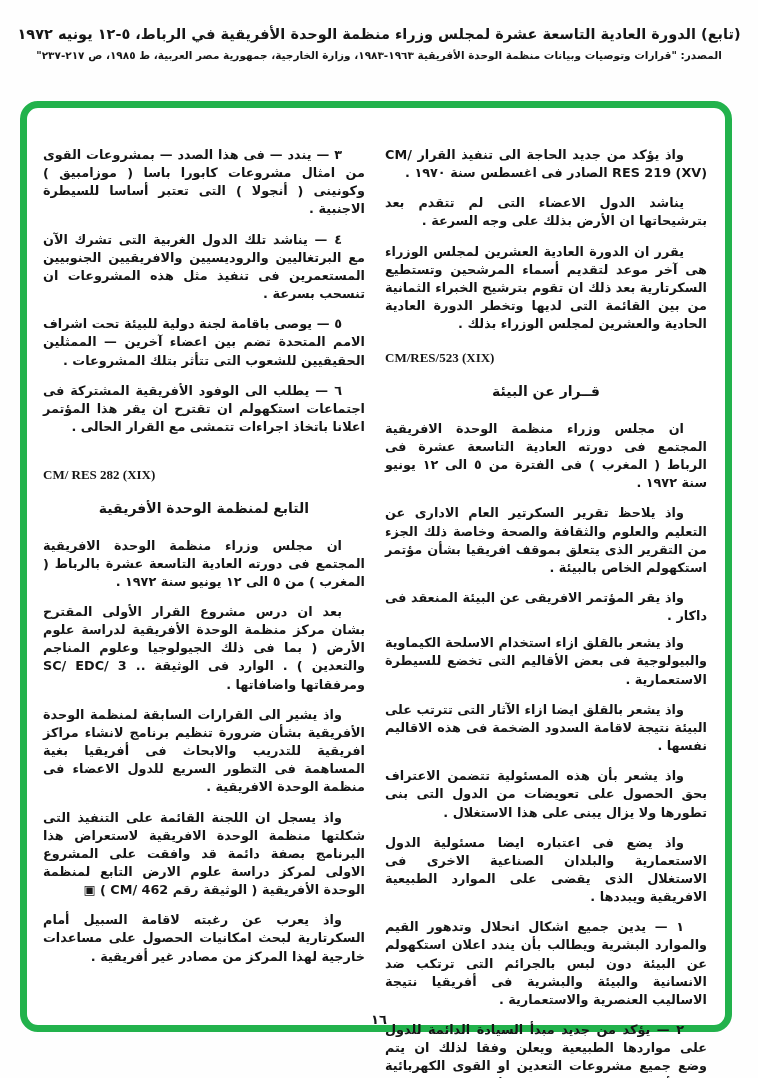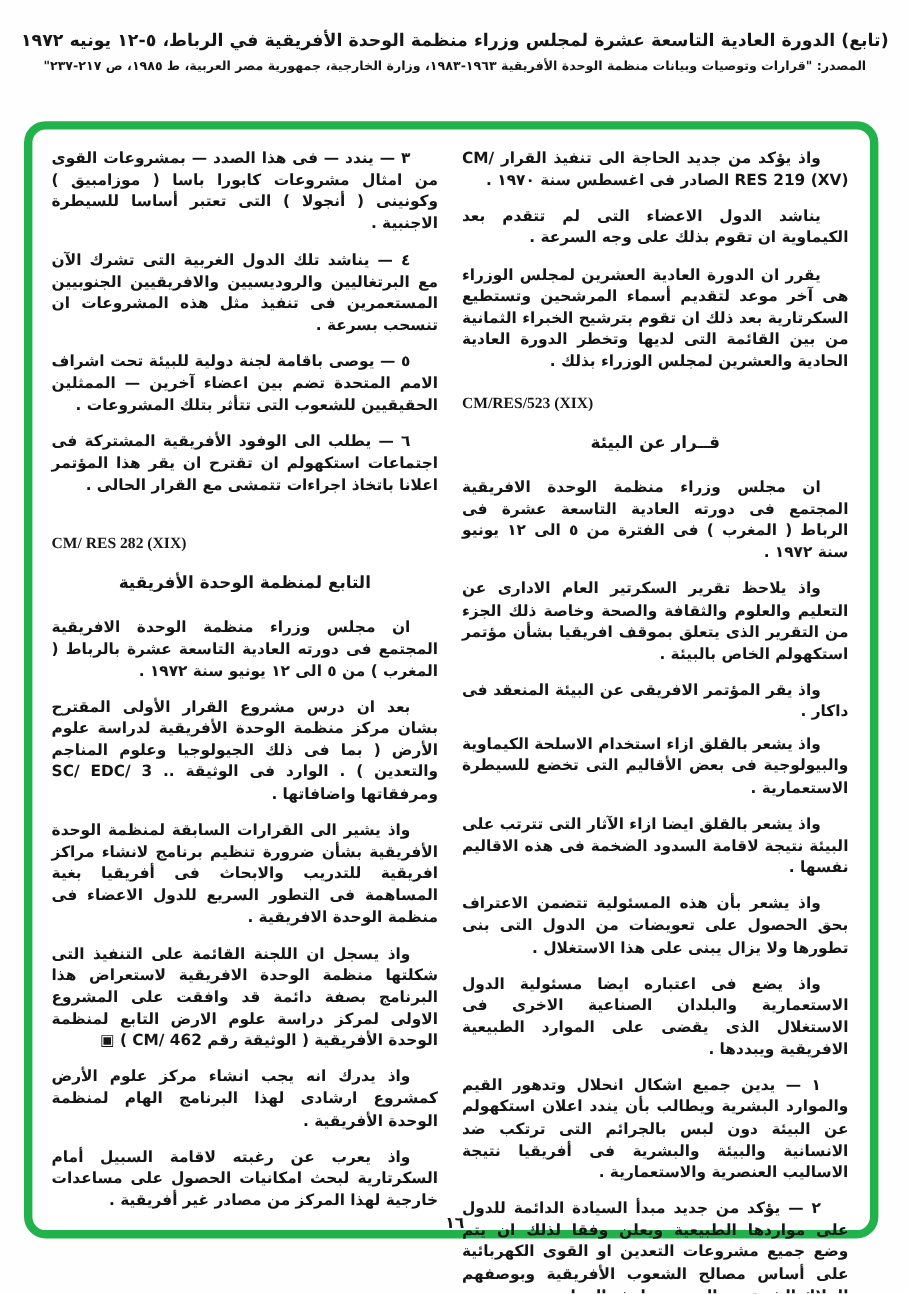--- a/index.html
+++ b/index.html
@@ -42,20 +42,21 @@
     gap:20px;
     height:100%;
   }
   .col{
     flex:1 1 0;
     direction:rtl;
     text-align:justify;
     font-size:12.8px;
     line-height:1.42;
     font-weight:bold;
+    margin-top:22px;
   }
   .para{
     margin:0 0 12px 0;
     text-indent:1.8em;
   }
   .para.tight{ margin-bottom:9px; }
   .ref{
     direction:ltr;
     text-align:left;
     font-family:"Liberation Serif","DejaVu Serif",serif;
@@ -89,21 +90,21 @@
   <header class="doc-header">
     <div class="h1">(تابع) الدورة العادية التاسعة عشرة لمجلس وزراء منظمة الوحدة الأفريقية في الرباط، ٥-١٢ يونيه ١٩٧٢</div>
     <div class="h2">المصدر: "قرارات وتوصيات وبيانات منظمة الوحدة الأفريقية ١٩٦٣-١٩٨٣، وزارة الخارجية، جمهورية مصر العربية، ط ١٩٨٥، ص ٢١٧-٢٣٧"</div>
   </header>
 
   <div class="green-box">
     <div class="columns">
 
       <section class="col">
         <p class="para">واذ يؤكد من جديد الحاجة الى تنفيذ القرار CM/ RES 219 (XV) الصادر فى اغسطس سنة ١٩٧٠ .</p>
-        <p class="para">يناشد الدول الاعضاء التى لم تتقدم بعد الكيماوية ان تقوم بذلك على وجه السرعة .</p>
+        <p class="para">يناشد الدول الاعضاء التى لم تتقدم بعد بترشيحاتها ان الأرض بذلك على وجه السرعة .</p>
         <p class="para">يقرر ان الدورة العادية العشرين لمجلس الوزراء هى آخر موعد لتقديم أسماء المرشحين وتستطيع السكرتارية بعد ذلك ان تقوم بترشيح الخبراء الثمانية من بين القائمة التى لديها وتخطر الدورة العادية الحادية والعشرين لمجلس الوزراء بذلك .</p>
         <div class="ref">CM/RES/523 (XIX)</div>
         <div class="res-heading">قــرار عن البيئة</div>
         <p class="para">ان مجلس وزراء منظمة الوحدة الافريقية المجتمع فى دورته العادية التاسعة عشرة فى الرباط ( المغرب ) فى الفترة من ٥ الى ١٢ يونيو سنة ١٩٧٢ .</p>
         <p class="para">واذ يلاحظ تقرير السكرتير العام الادارى عن التعليم والعلوم والثقافة والصحة وخاصة ذلك الجزء من التقرير الذى يتعلق بموقف افريقيا بشأن مؤتمر استكهولم الخاص بالبيئة .</p>
         <p class="para tight">واذ يقر المؤتمر الافريقى عن البيئة المنعقد فى داكار .</p>
         <p class="para">واذ يشعر بالقلق ازاء استخدام الاسلحة الكيماوية والبيولوجية فى بعض الأقاليم التى تخضع للسيطرة الاستعمارية .</p>
         <p class="para">واذ يشعر بالقلق ايضا ازاء الآثار التى تترتب على البيئة نتيجة لاقامة السدود الضخمة فى هذه الاقاليم نفسها .</p>
         <p class="para">واذ يشعر بأن هذه المسئولية تتضمن الاعتراف بحق الحصول على تعويضات من الدول التى بنى تطورها ولا يزال يبنى على هذا الاستغلال .</p>
         <p class="para">واذ يضع فى اعتباره ايضا مسئولية الدول الاستعمارية والبلدان الصناعية الاخرى فى الاستغلال الذى يقضى على الموارد الطبيعية الافريقية ويبددها .</p>
@@ -117,21 +118,20 @@
         <p class="para">٥ — يوصى باقامة لجنة دولية للبيئة تحت اشراف الامم المتحدة تضم بين اعضاء آخرين — الممثلين الحقيقيين للشعوب التى تتأثر بتلك المشروعات .</p>
         <p class="para">٦ — يطلب الى الوفود الأفريقية المشتركة فى اجتماعات استكهولم ان تقترح ان يقر هذا المؤتمر اعلانا باتخاذ اجراءات تتمشى مع القرار الحالى .</p>
         <div class="ref big-gap">CM/ RES 282 (XIX)</div>
         <div class="res-heading">
           <span class="line">التابع لمنظمة الوحدة الأفريقية</span>
         </div>
         <p class="para">ان مجلس وزراء منظمة الوحدة الافريقية المجتمع فى دورته العادية التاسعة عشرة بالرباط ( المغرب ) من ٥ الى ١٢ يونيو سنة ١٩٧٢ .</p>
         <p class="para">بعد ان درس مشروع القرار الأولى المقترح بشان مركز منظمة الوحدة الأفريقية لدراسة علوم الأرض ( بما فى ذلك الجيولوجيا وعلوم المناجم والتعدين ) . الوارد فى الوثيقة .. SC/ EDC/ 3 ومرفقاتها واضافاتها .</p>
         <p class="para">واذ يشير الى القرارات السابقة لمنظمة الوحدة الأفريقية بشأن ضرورة تنظيم برنامج لانشاء مراكز افريقية للتدريب والابحاث فى أفريقيا بغية المساهمة فى التطور السريع للدول الاعضاء فى منظمة الوحدة الافريقية .</p>
         <p class="para">واذ يسجل ان اللجنة القائمة على التنفيذ التى شكلتها منظمة الوحدة الافريقية لاستعراض هذا البرنامج بصفة دائمة قد وافقت على المشروع الاولى لمركز دراسة علوم الارض التابع لمنظمة الوحدة الأفريقية ( الوثيقة رقم CM/ 462 ) ▣</p>
-        <p class="para">واذ يدرك انه يجب انشاء مركز علوم الأرض كمشروع ارشادى لهذا البرنامج الهام لمنظمة الوحدة الأفريقية .</p>
         <p class="para">واذ يعرب عن رغبته لاقامة السبيل أمام السكرتارية لبحث امكانيات الحصول على مساعدات خارجية لهذا المركز من مصادر غير أفريقية .</p>
       </section>
 
     </div>
   </div>
 
   <div class="page-num">١٦</div>
 
 </div>
 

